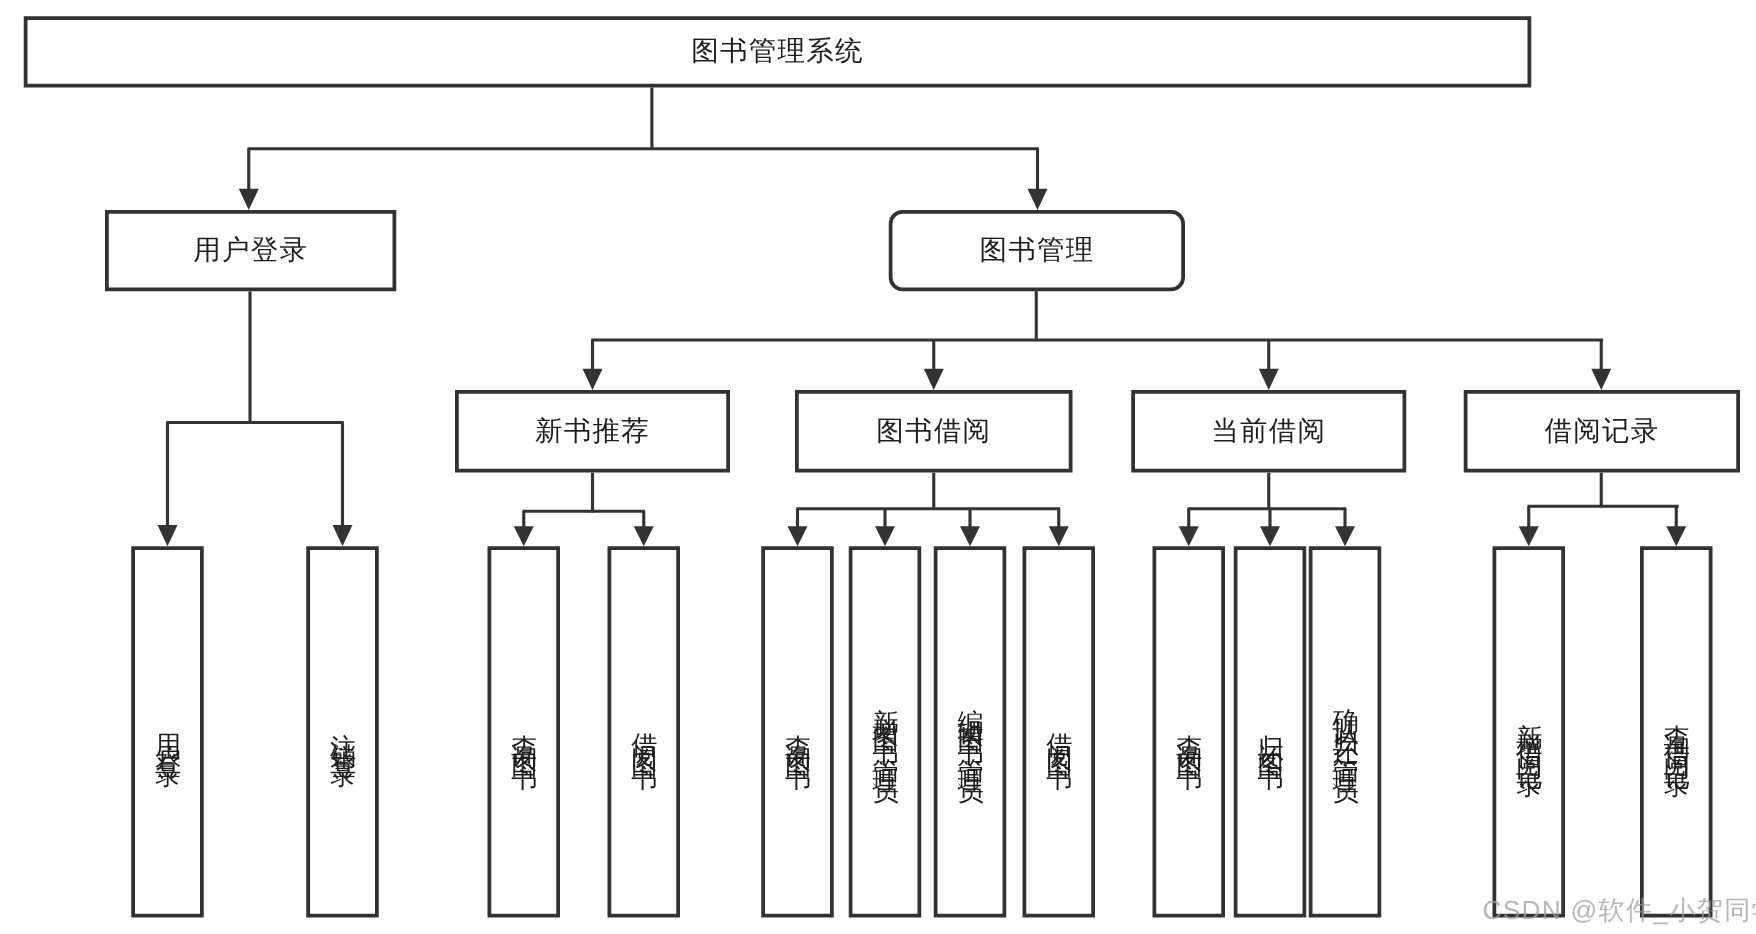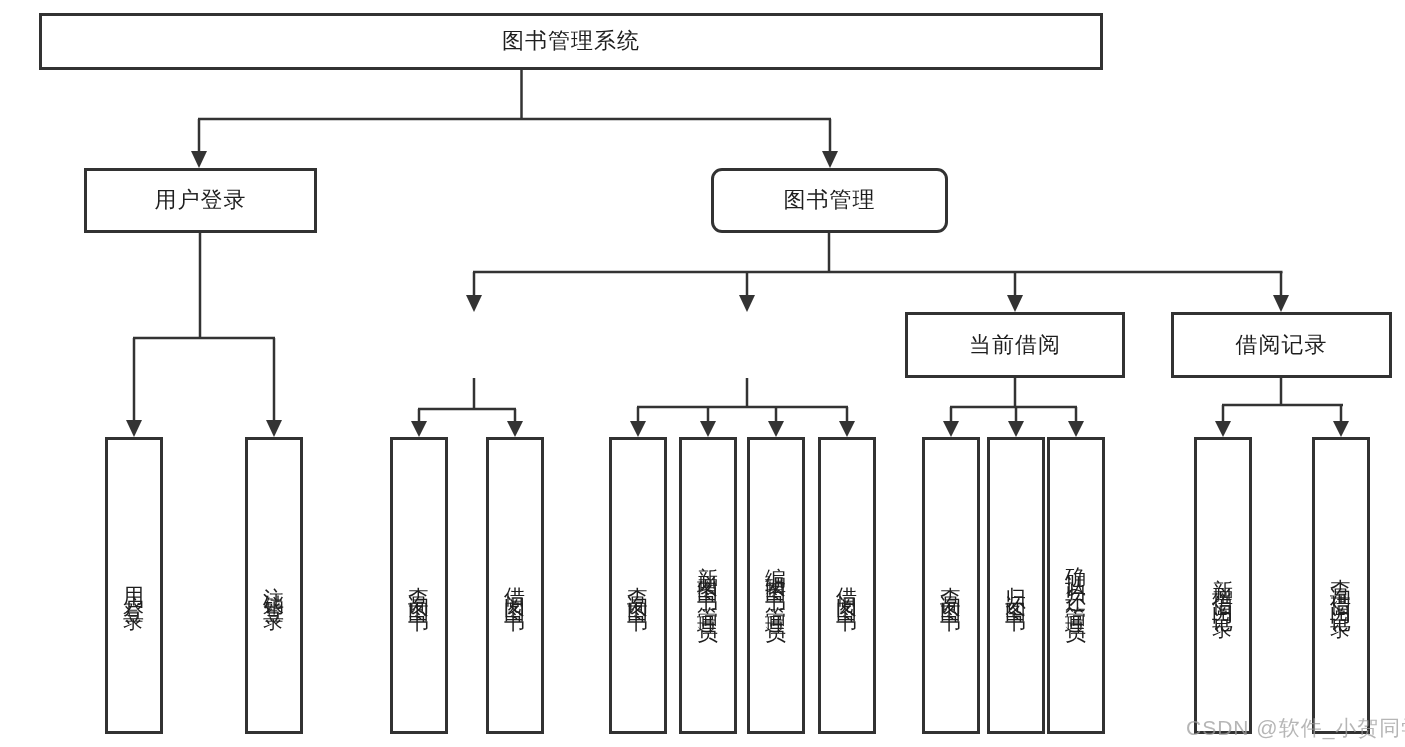--- a/index.html
+++ b/index.html
@@ -119,25 +119,27 @@
 
       <line x1="1281" y1="378" x2="1281" y2="406"></line>
       <line x1="1222" y1="405" x2="1343" y2="405"></line>
       <line x1="1223" y1="405" x2="1223" y2="422"></line>
       <path d="M1215,421 L1231,421 L1223,437 Z" stroke="none"></path>
       <line x1="1341" y1="405" x2="1341" y2="422"></line>
       <path d="M1333,421 L1349,421 L1341,437 Z" stroke="none"></path>
     </g>
   </svg>
 
-  <div class="node" style="left:39px; top:13px; width:1064px; height:57px;">图书管理系统</div>
+  <div class="node" style="left:19px; top:13px; width:1206px; height:57px;">图书管理系统</div>
 
   <div class="node lvl2" style="left:84px; width:233px;">用户登录</div>
   <div class="node lvl2" style="left:711px; width:237px;border-radius:11px;">图书管理</div>
 
+  <div class="node lvl3" style="left:364px; width:220px;">新书推荐</div>
+  <div class="node lvl3" style="left:636px; width:222px;">图书借阅</div>
   <div class="node lvl3" style="left:905px; width:220px;text-align:center;">当前借阅</div>
   <div class="node lvl3" style="left:1171px; width:221px;">借阅记录</div>
 
   <div class="node leaf" style="left:105px;">用户登录</div>
   <div class="node leaf" style="left:245px;">注销登录</div>
 
   <div class="node leaf" style="left:390px;">查询图书</div>
   <div class="node leaf" style="left:486px;">借阅图书</div>
 
   <div class="node leaf" style="left:609px;">查询图书</div>

